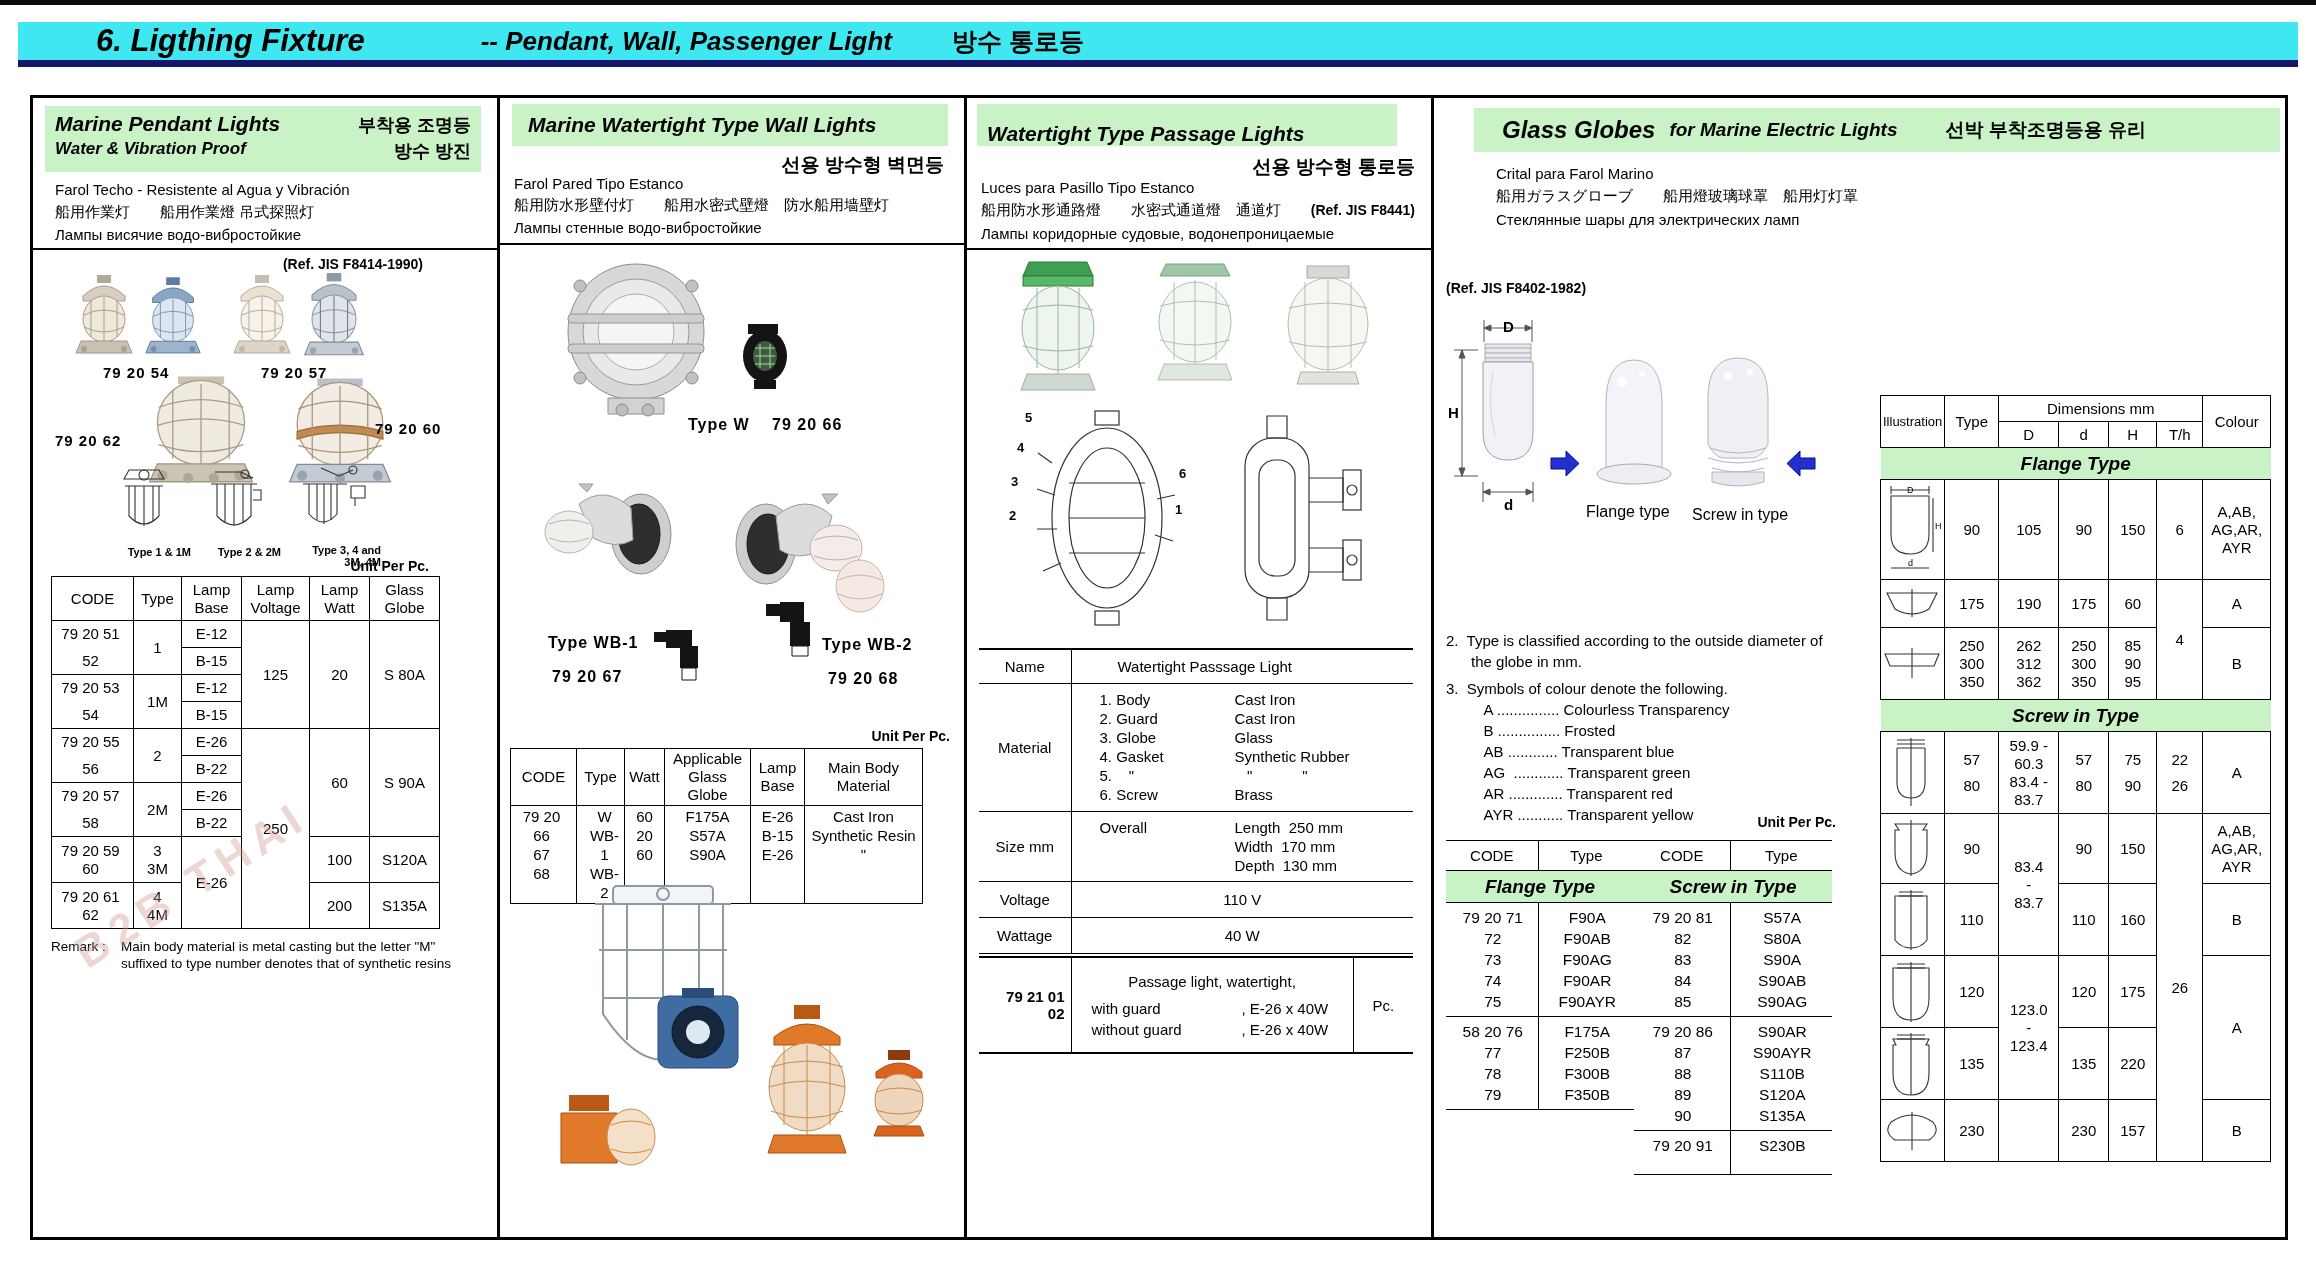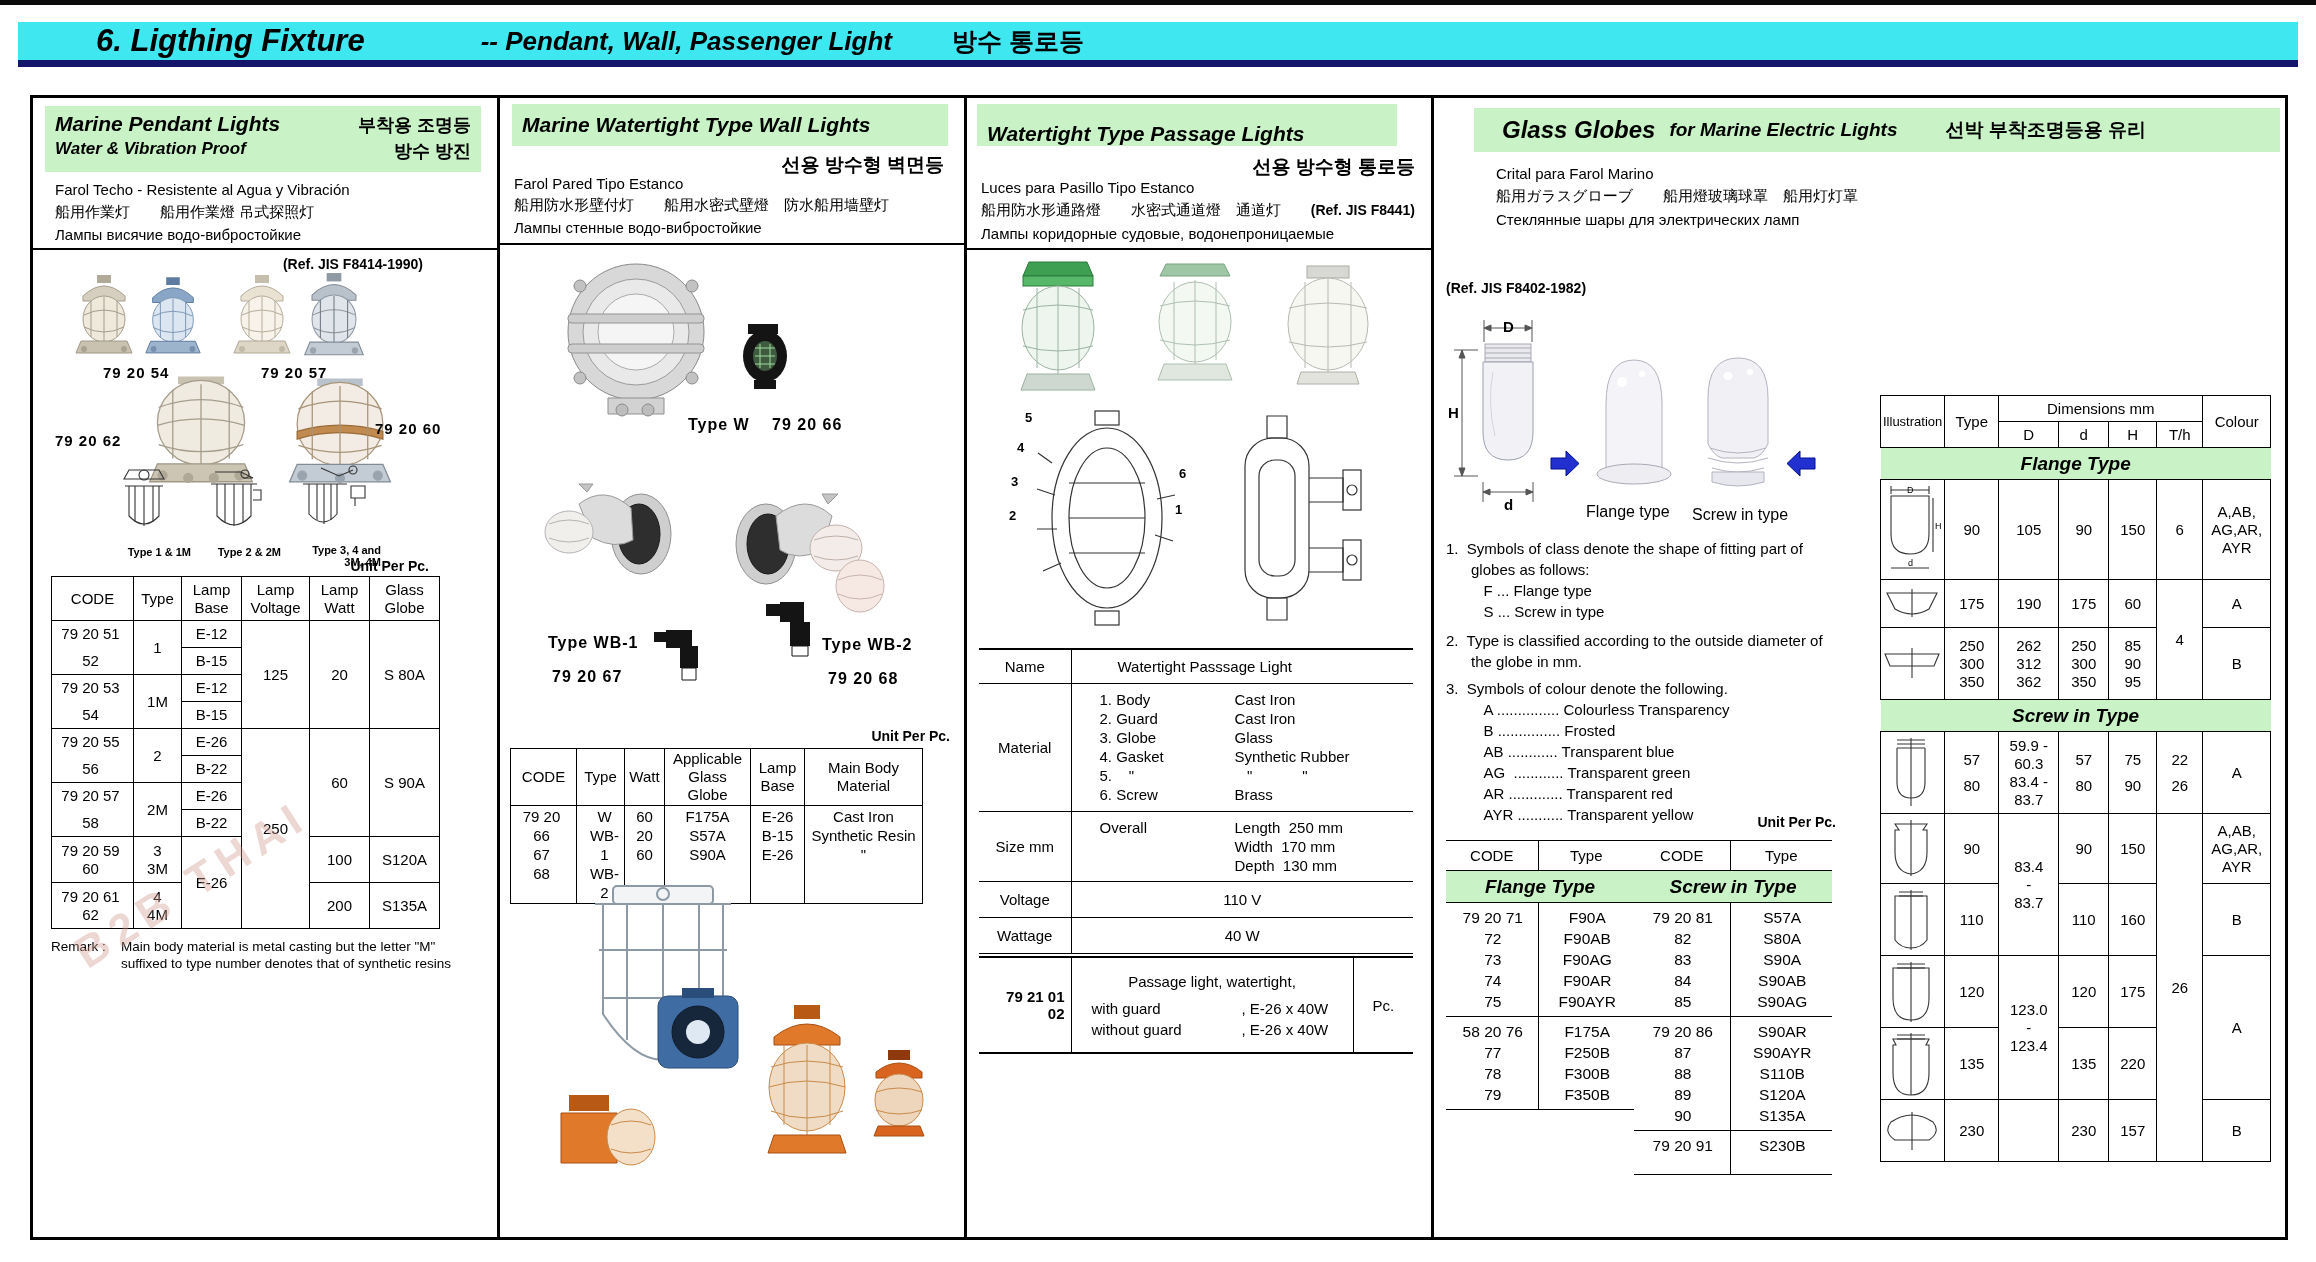--- a/index.html
+++ b/index.html
@@ -280,21 +280,21 @@
 
     <div class="abs" style="left:18px;top:840px;width:430px;display:flex;font-size:13.5px;line-height:17px">
       <span style="width:70px;flex:none">Remark :</span>
       <span style="width:340px">Main body material is metal casting but the letter "M" suffixed to type number denotes that of synthetic resins</span>
     </div>
     <div class="abs wm" style="left:60px;top:830px">B2B THAI</div>
   </div>
 
   <div class="panel" style="left:467px;width:464px">
     <div class="abs gbox" style="left:12px;top:6px;width:436px;height:42px;display:flex;align-items:center">
-      <span class="bi" style="font-size:21px;margin-left:10px">Marine Watertight Type Wall Lights</span>
+      <span class="bi" style="font-size:21px;margin-left:16px">Marine Watertight Type Wall Lights</span>
     </div>
     <div class="abs b rt" style="left:200px;top:54px;width:244px;font-size:19px">선용 방수형 벽면등</div>
     <div class="abs txt15" style="left:14px;top:76px">Farol Pared Tipo Estanco</div>
     <div class="abs txt15" style="left:14px;top:97px">船用防水形壁付灯　　船用水密式壁燈　防水船用墙壁灯</div>
     <div class="abs txt15" style="left:14px;top:120px">Лампы стенные водо-вибростойкие</div>
     <div class="sep" style="top:145px"></div>
 
     <svg class="abs" style="left:60px;top:162px" width="152" height="160" viewBox="0 0 152 160">
       <circle cx="76" cy="72" r="68" fill="#d8d8d8" stroke="#8a8a8a"></circle>
       <circle cx="76" cy="72" r="53" fill="#e9e9e9" stroke="#9a9a9a"></circle>
@@ -625,24 +625,20 @@
     </svg>
     <svg class="abs" style="left:116px;top:352px" width="30" height="27" viewBox="0 0 30 27">
       <polygon points="1,8 16,8 16,1 29,13.5 16,26 16,19 1,19" fill="#2230cf" stroke="#001090"></polygon>
     </svg>
     <svg class="abs" style="left:352px;top:352px" width="30" height="27" viewBox="0 0 30 27">
       <polygon points="29,8 14,8 14,1 1,13.5 14,26 14,19 29,19" fill="#2230cf" stroke="#001090"></polygon>
     </svg>
     <div class="abs txt15" style="left:152px;top:404px;font-size:16px">Flange type</div>
     <div class="abs txt15" style="left:258px;top:407px;font-size:16px">Screw in type</div>
 
-    <div class="abs note pre" style="left:12px;top:440px;width:420px">1.  Symbols of class denote the shape of fitting part of
-      globes as follows:
-         F ... Flange type
-         S ... Screw in type</div>
     <div class="abs note pre" style="left:12px;top:532px;width:420px">2.  Type is classified according to the outside diameter of
       the globe in mm.</div>
     <div class="abs note pre" style="left:12px;top:580px;width:420px">3.  Symbols of colour denote the following.
          A ............... Colourless Transparency
          B ............... Frosted
          AB ............ Transparent blue
          AG  ............ Transparent green
          AR ............. Transparent red
          AYR ........... Transparent yellow</div>
     <div class="abs unitlab rt" style="left:240px;top:716px;width:162px">Unit Per Pc.</div>

